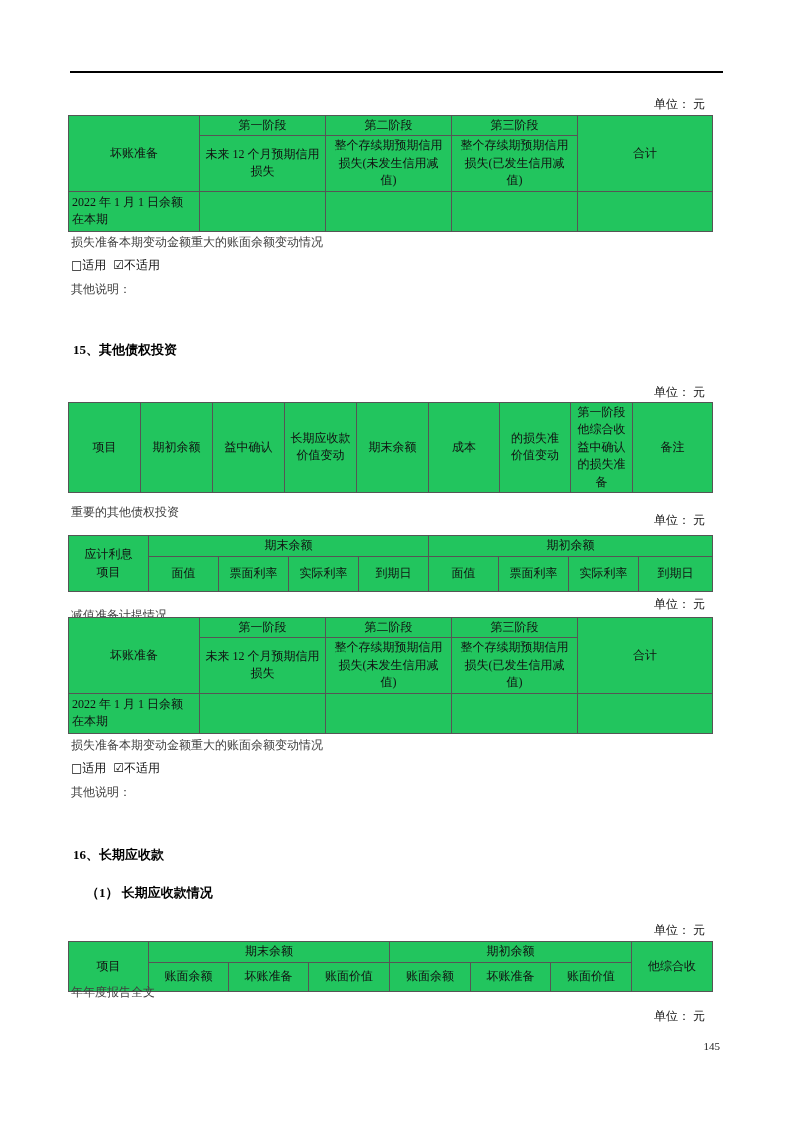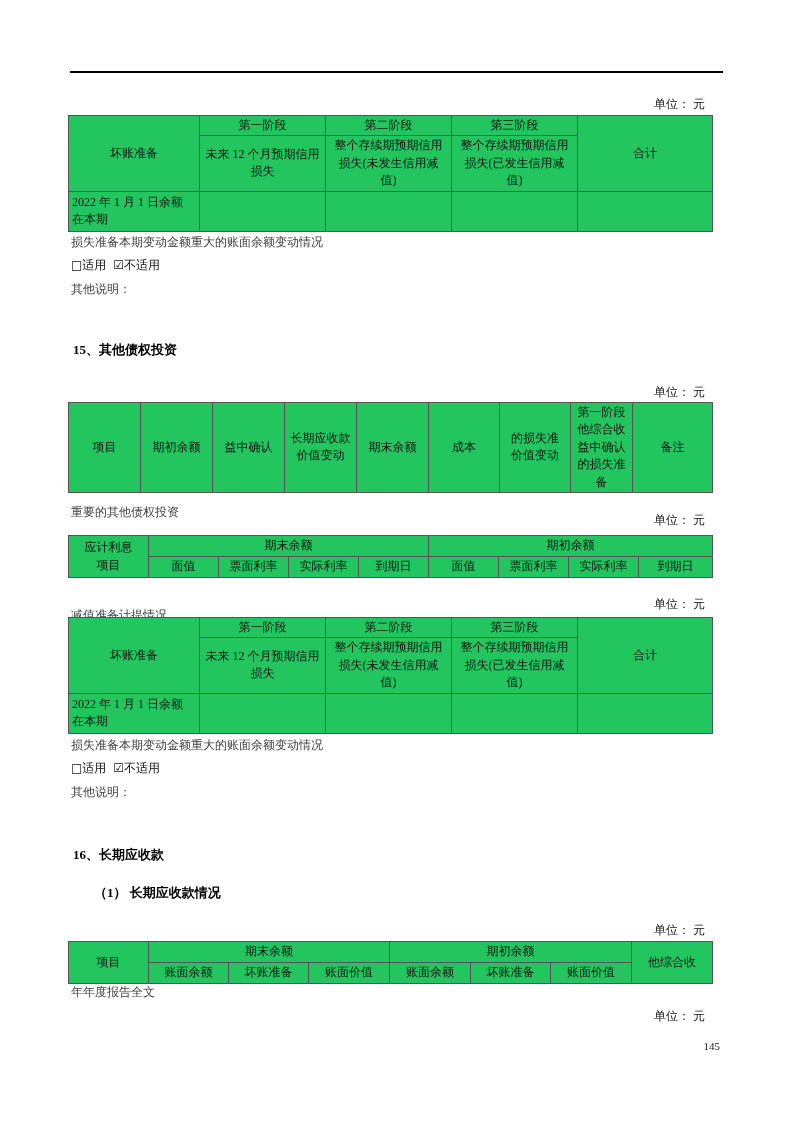--- a/index.html
+++ b/index.html
@@ -30,21 +30,21 @@
   }
   .checkline { position:absolute; left:71px; font-size:12px; color:#111; }
   .checkline .box { font-family:"DejaVu Sans","Liberation Sans",sans-serif; font-size:12px; }
   .checkline .gap { display:inline-block; width:7px; }
   .heading {
     position:absolute; left:73px;
     font-size:13px; font-weight:bold; color:#000; white-space:pre;
   }
   .subheading {
     position:absolute; left:86px;
-    font-size:13px; font-weight:bold; color:#000; white-space:pre;margin-left:8px;
+    font-size:13px; font-weight:bold; color:#000; white-space:pre;
   }
   table.doc {
     position:absolute; left:68px; width:644px;
     border-collapse:collapse; table-layout:fixed;
   }
   table.doc td {
     border:1px solid #555;
     background:#22c55e;
     font-size:12px; line-height:1.45;
     text-align:center; vertical-align:middle;
@@ -166,21 +166,21 @@
         <col style="width:70px">
         <col style="width:74px">
       </colgroup>
     <tbody>
         <tr style="height:21px">
       <td rowspan="2">应计利息
 项目</td>
       <td colspan="4">期末余额</td>
       <td colspan="4">期初余额</td>
     </tr>
-    <tr style="height:21px">
+    <tr style="height:35px">
       <td>面值</td>
       <td>票面利率</td>
       <td>实际利率</td>
       <td>到期日</td>
       <td>面值</td>
       <td>票面利率</td>
       <td>实际利率</td>
       <td>到期日</td>
     </tr>
   </tbody>
@@ -251,21 +251,21 @@
         <col style="width:81px">
         <col style="width:81px">
       </colgroup>
     <tbody>
         <tr style="height:21px">
       <td rowspan="2">项目</td>
       <td colspan="3">期末余额</td>
       <td colspan="3">期初余额</td>
       <td rowspan="2">他综合收</td>
     </tr>
-    <tr style="height:21px">
+    <tr style="height:29px">
       <td>账面余额</td>
       <td>坏账准备</td>
       <td>账面价值</td>
       <td>账面余额</td>
       <td>坏账准备</td>
       <td>账面价值</td>
     </tr>
   </tbody>
     </table>
 

